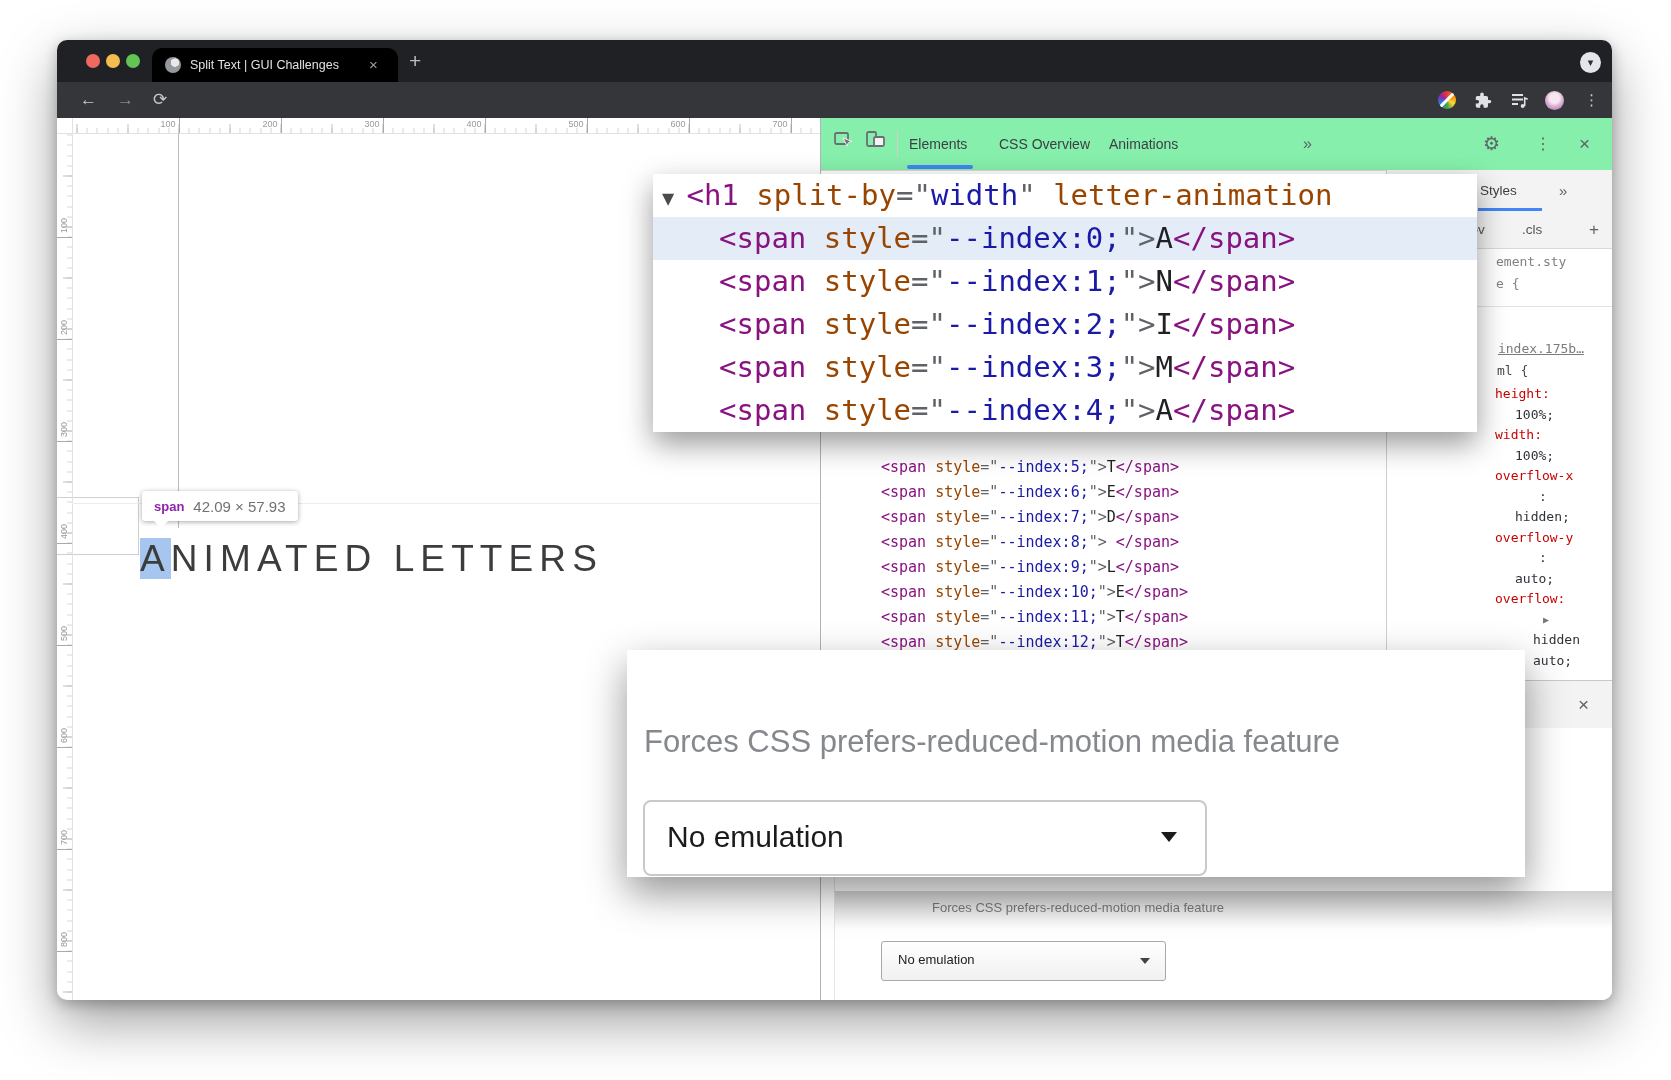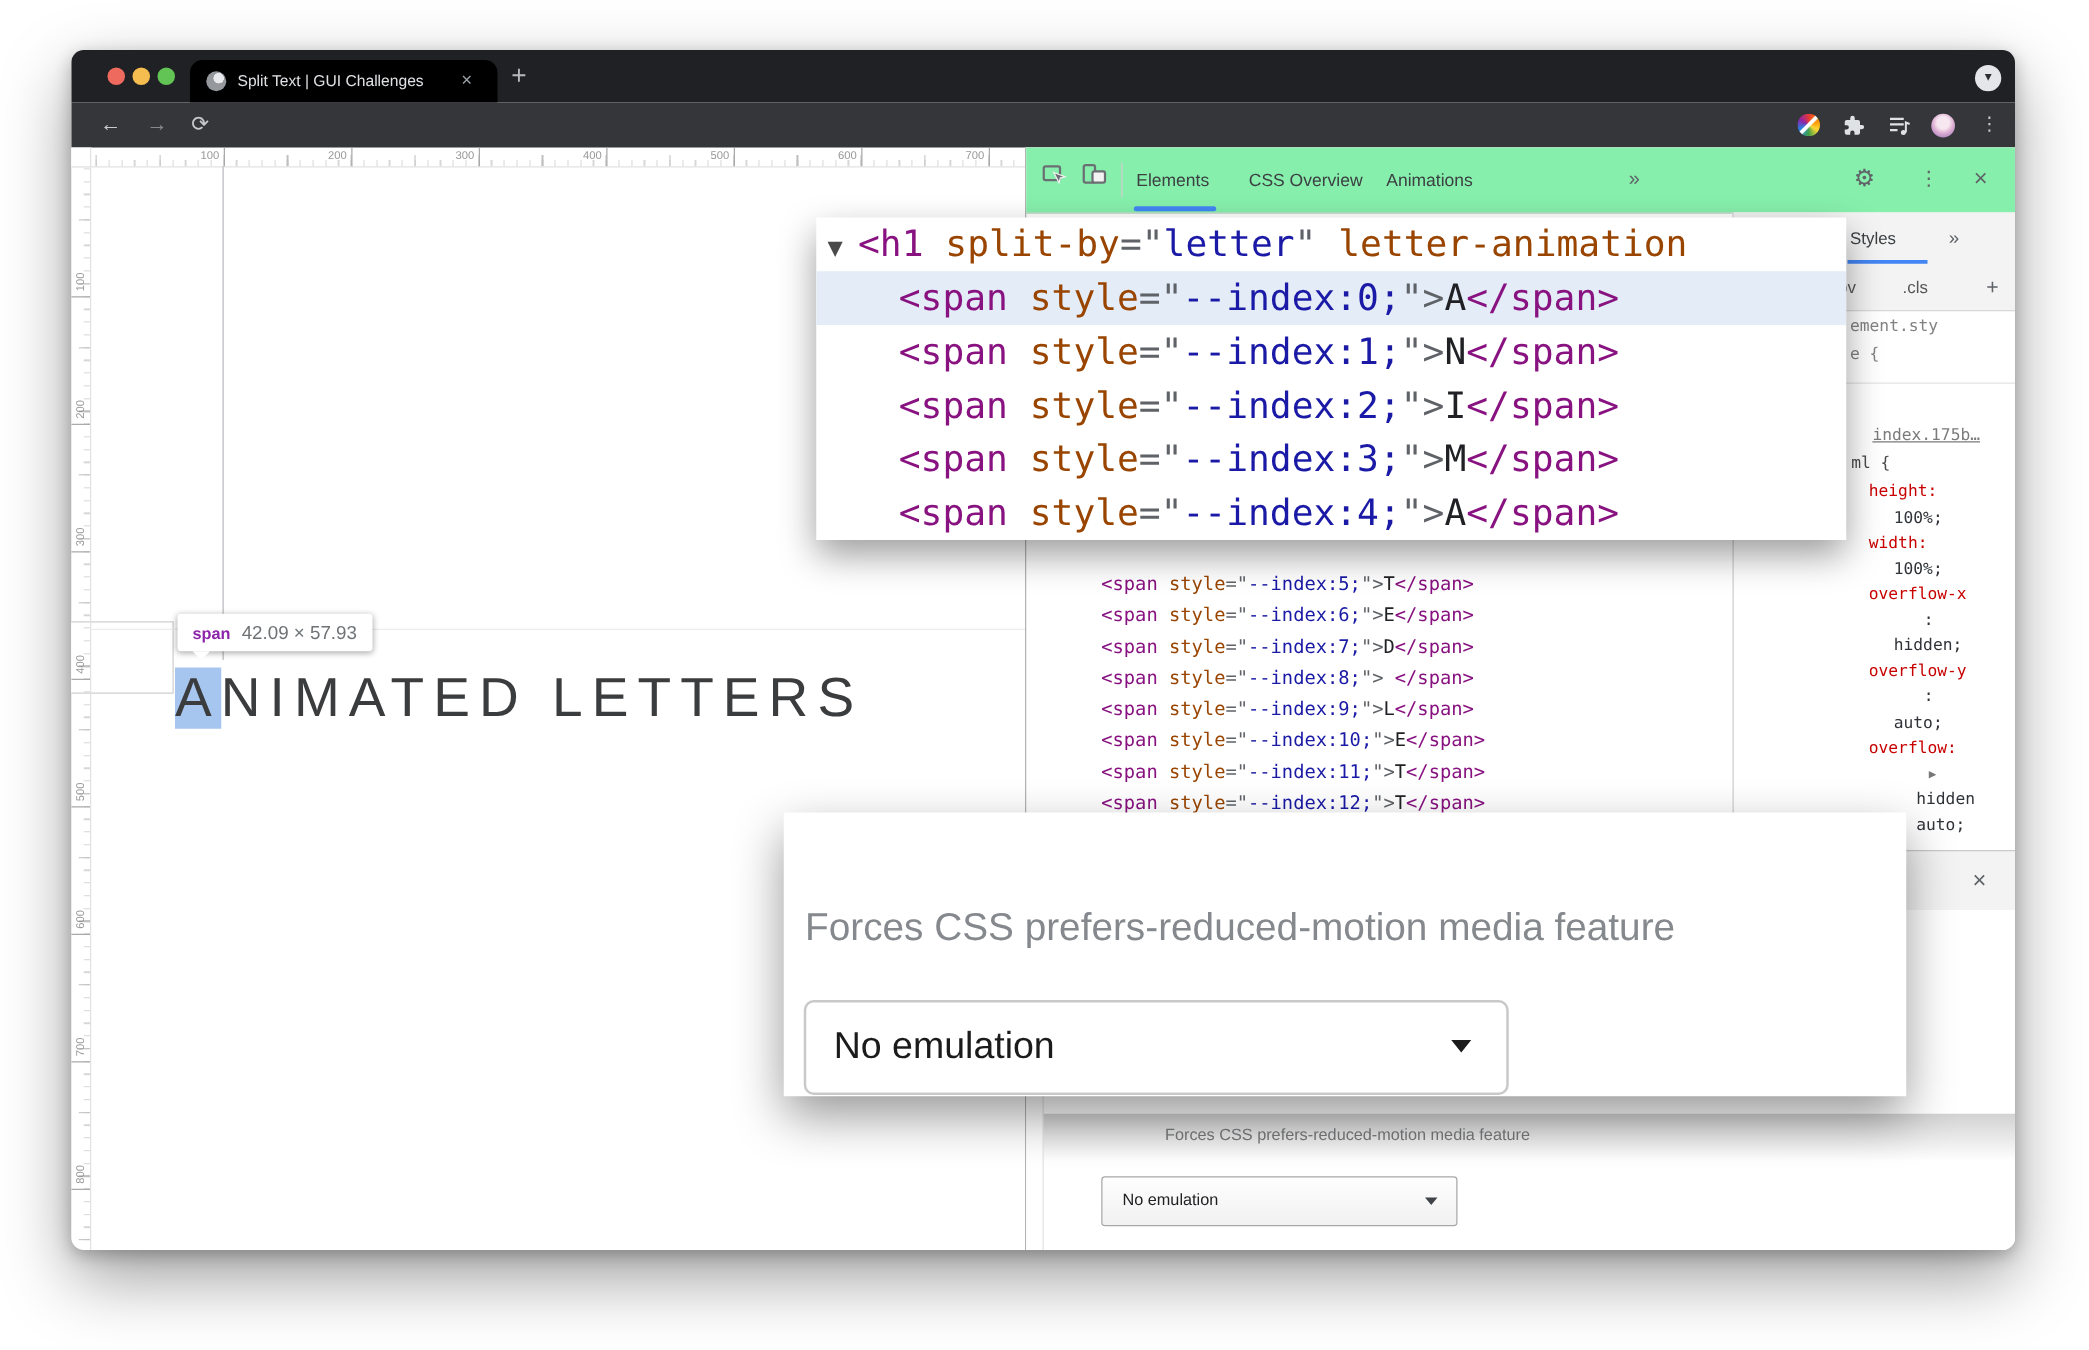--- a/index.html
+++ b/index.html
@@ -41,21 +41,21 @@
      background-size:auto 9px,auto 5px;background-position:19.5px 100%,19.5px 100%;background-repeat:repeat-x;}
   .ruler-left{position:absolute;left:0;top:93px;width:15px;height:867px;border-right:1px solid #e2e2e2;
      background-image:repeating-linear-gradient(0deg,#bfbfbf 0 1px,transparent 1px 51px),
                       repeating-linear-gradient(0deg,#d7d7d7 0 1px,transparent 1px 10.2px);
      background-size:9px auto,5px auto;background-position:100% 94.5px,100% 94.5px;background-repeat:repeat-y;}
   .rlab{position:absolute;font-size:9px;color:#999;}
   .rtick{position:absolute;background:#a9a9a9;}
   .guide-v{position:absolute;left:121px;top:93px;width:1px;height:395px;background:#b9bcc0;}
   .guide-h{position:absolute;left:15px;top:463px;width:748px;height:1px;background:#ececec;}
   .wbox{position:absolute;left:-2px;top:457px;width:82px;height:56px;background:#fff;border:1px solid #cfcfcf;}
-  .heading{position:absolute;left:83px;top:487px;font-size:44px;line-height:64px;font-weight:300;
+  .heading{position:absolute;left:83px;top:487px;font-size:37px;line-height:64px;font-weight:300;
      letter-spacing:0.165em;color:#3b3c3e;white-space:nowrap;}
   .heading .hl{background:#a7c6ef;}
   .tooltip{position:absolute;left:85px;top:451px;height:30px;background:#fff;border-radius:3px;
      box-shadow:0 1px 5px rgba(0,0,0,.35);display:flex;align-items:center;gap:9px;padding:0 12px;z-index:8;}
   .tooltip:after{content:"";position:absolute;left:12px;bottom:-7px;border:7px solid transparent;
      border-top-color:#fff;border-bottom:none;}
   .ttag{font-size:13px;font-weight:bold;color:#8e24aa;}
   .tsize{font-size:15px;color:#6f7376;}
   
   .devtools{position:absolute;left:763px;top:78px;width:792px;height:882px;background:#fff;
@@ -69,21 +69,21 @@
   .trow{height:25px;line-height:25px;font-family:"DejaVu Sans Mono",monospace;font-size:15px;white-space:pre;}
   .c-t{color:#881280;} .c-a{color:#994500;} .c-v{color:#1a1aa6;} .c-q{color:#5f6368;}
   .c-x{color:#202124;} .c-e{color:#4a4a4a;font-size:0.7em;} .c-s{color:#202124;}
   #tree{position:absolute;left:60px;top:337px;}
   
   .sidebar{position:absolute;left:565px;top:52px;width:227px;height:510px;background:#fff;
      border-left:1px solid #cfcfcf;overflow:hidden;}
   .sbrow{position:absolute;left:0;width:100%;background:#f3f3f3;border-bottom:1px solid #d9d9d9;}
   .sbtxt{position:absolute;font-size:13.5px;color:#3c4043;white-space:nowrap;}
   .sbul{position:absolute;left:91px;top:38px;width:64px;height:3px;background:#4285f4;}
-  .mono13{font-family:"DejaVu Sans Mono",monospace;font-size:13px;white-space:pre;}
+  .mono13{font-family:"DejaVu Sans Mono",monospace;font-size:13px;white-space:pre;margin-left:16px;}
   .gray{color:#828282;}
   .sep{position:absolute;left:0;width:100%;height:1px;background:#e3e3e3;}
   .rlink{position:absolute;right:30px;top:171px;font-family:"DejaVu Sans Mono",monospace;font-size:13px;
      color:#7b7b7b;text-decoration:underline;}
   #props{position:absolute;left:102px;top:214px;}
   #props div{height:20.5px;line-height:20.5px;font-family:"DejaVu Sans Mono",monospace;font-size:13px;white-space:pre;}
   .p-n{color:#c80000;padding-left:6px;} .p-v{color:#2f3338;padding-left:26px;}
   .p-c{color:#2f3338;padding-left:50px;} .p-d{color:#777;padding-left:54px;font-size:10px !important;}
   .p-w{color:#2f3338;padding-left:44px;}
   
@@ -243,21 +243,21 @@
       <div class="band"></div>
       <div class="rdesc">Forces CSS prefers-reduced-motion media feature</div>
       <div class="sselect">
         <span class="val">No emulation</span>
         <span class="sarrow"></span>
       </div>
     </div>
   </div>
 
   <div class="ov1">
-    <div class="orow first"><span class="c-e">▼ </span><span class="c-t">&lt;h1</span><span class="c-s"> </span><span class="c-a">split-by</span><span class="c-q">="</span><span class="c-v">letter</span><span class="c-q">"</span><span class="c-s"> </span><span class="c-a">letter-animation</span></div>
+    <div class="orow first"><span class="c-e">▼ </span><span class="c-t">&lt;h1</span><span class="c-s"> </span><span class="c-a">split-by</span><span class="c-q">="</span><span class="c-v">width</span><span class="c-q">"</span><span class="c-s"> </span><span class="c-a">letter-animation</span></div>
     <div id="ovrows">
           <div class="orow hlrow"><span class="c-t">&lt;span</span><span class="c-s"> </span><span class="c-a">style</span><span class="c-q">="</span><span class="c-v">--index:0;</span><span class="c-q">"&gt;</span><span class="c-x">A</span><span class="c-t">&lt;/span&gt;</span></div>
           <div class="orow"><span class="c-t">&lt;span</span><span class="c-s"> </span><span class="c-a">style</span><span class="c-q">="</span><span class="c-v">--index:1;</span><span class="c-q">"&gt;</span><span class="c-x">N</span><span class="c-t">&lt;/span&gt;</span></div>
           <div class="orow"><span class="c-t">&lt;span</span><span class="c-s"> </span><span class="c-a">style</span><span class="c-q">="</span><span class="c-v">--index:2;</span><span class="c-q">"&gt;</span><span class="c-x">I</span><span class="c-t">&lt;/span&gt;</span></div>
           <div class="orow"><span class="c-t">&lt;span</span><span class="c-s"> </span><span class="c-a">style</span><span class="c-q">="</span><span class="c-v">--index:3;</span><span class="c-q">"&gt;</span><span class="c-x">M</span><span class="c-t">&lt;/span&gt;</span></div>
           <div class="orow"><span class="c-t">&lt;span</span><span class="c-s"> </span><span class="c-a">style</span><span class="c-q">="</span><span class="c-v">--index:4;</span><span class="c-q">"&gt;</span><span class="c-x">A</span><span class="c-t">&lt;/span&gt;</span></div>
         </div>
   </div>
 
   <div class="ov2">

